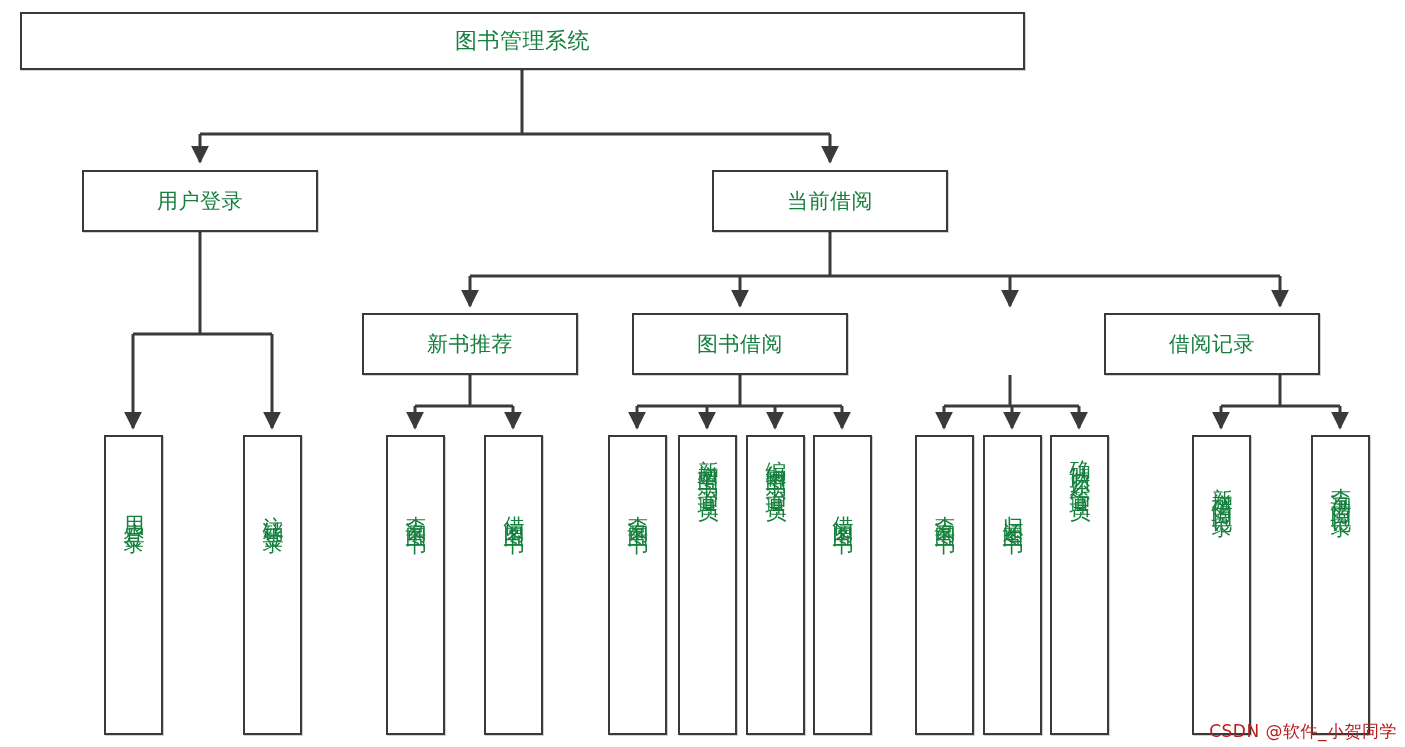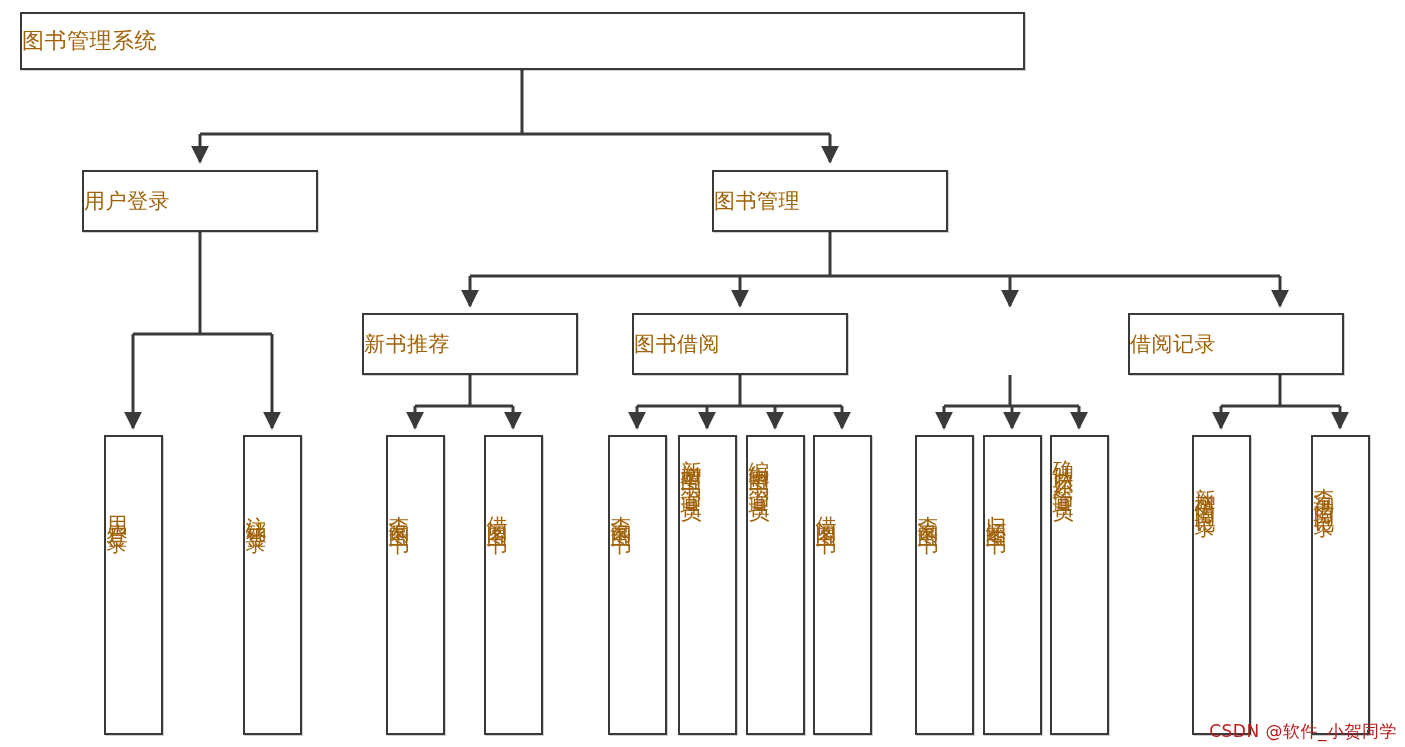--- a/index.html
+++ b/index.html
@@ -26,21 +26,22 @@
     height: 747px;
     pointer-events: none;
   }
   .node {
     position: absolute;
     box-sizing: border-box;
     border: 2px solid #3a3a3a;
     background: #ffffff;
     display: flex;
     align-items: center;
-    color: #a16207;
+    justify-content: center;
+    color: #15803d;
     box-shadow: 1px 1px 0 rgba(0,0,0,0.18);
   }
   .node .label {
     display: block;
     text-align: center;
     line-height: 1.18;
     letter-spacing: 0.5px;
   }
   .node.horizontal .label {
     font-size: 21px;
@@ -126,30 +127,30 @@
   </svg>
 
   <div class="node root horizontal" style="left:20px; top:12px; width:1005px; height:58px;">
     <span class="label">图书管理系统</span>
   </div>
 
   <div class="node horizontal" style="left:82px; top:170px; width:236px; height:62px;">
     <span class="label">用户登录</span>
   </div>
   <div class="node horizontal" style="left:712px; top:170px; width:236px; height:62px;">
-    <span class="label">图书管理</span>
+    <span class="label">当前借阅</span>
   </div>
 
   <div class="node horizontal" style="left:362px; top:313px; width:216px; height:62px;">
     <span class="label">新书推荐</span>
   </div>
   <div class="node horizontal" style="left:632px; top:313px; width:216px; height:62px;">
     <span class="label">图书借阅</span>
   </div>
-  <div class="node horizontal" style="left:1128px; top:313px; width:216px; height:62px;">
+  <div class="node horizontal" style="left:1104px; top:313px; width:216px; height:62px;">
     <span class="label">借阅记录</span>
   </div>
 
   <div class="node vertical" style="left:104px; top:435px; width:59px; height:300px; padding-top:62px;">
     <span class="label">用户登录</span>
   </div>
   <div class="node vertical" style="left:243px; top:435px; width:59px; height:300px; padding-top:62px;">
     <span class="label">注销登录</span>
   </div>
 

